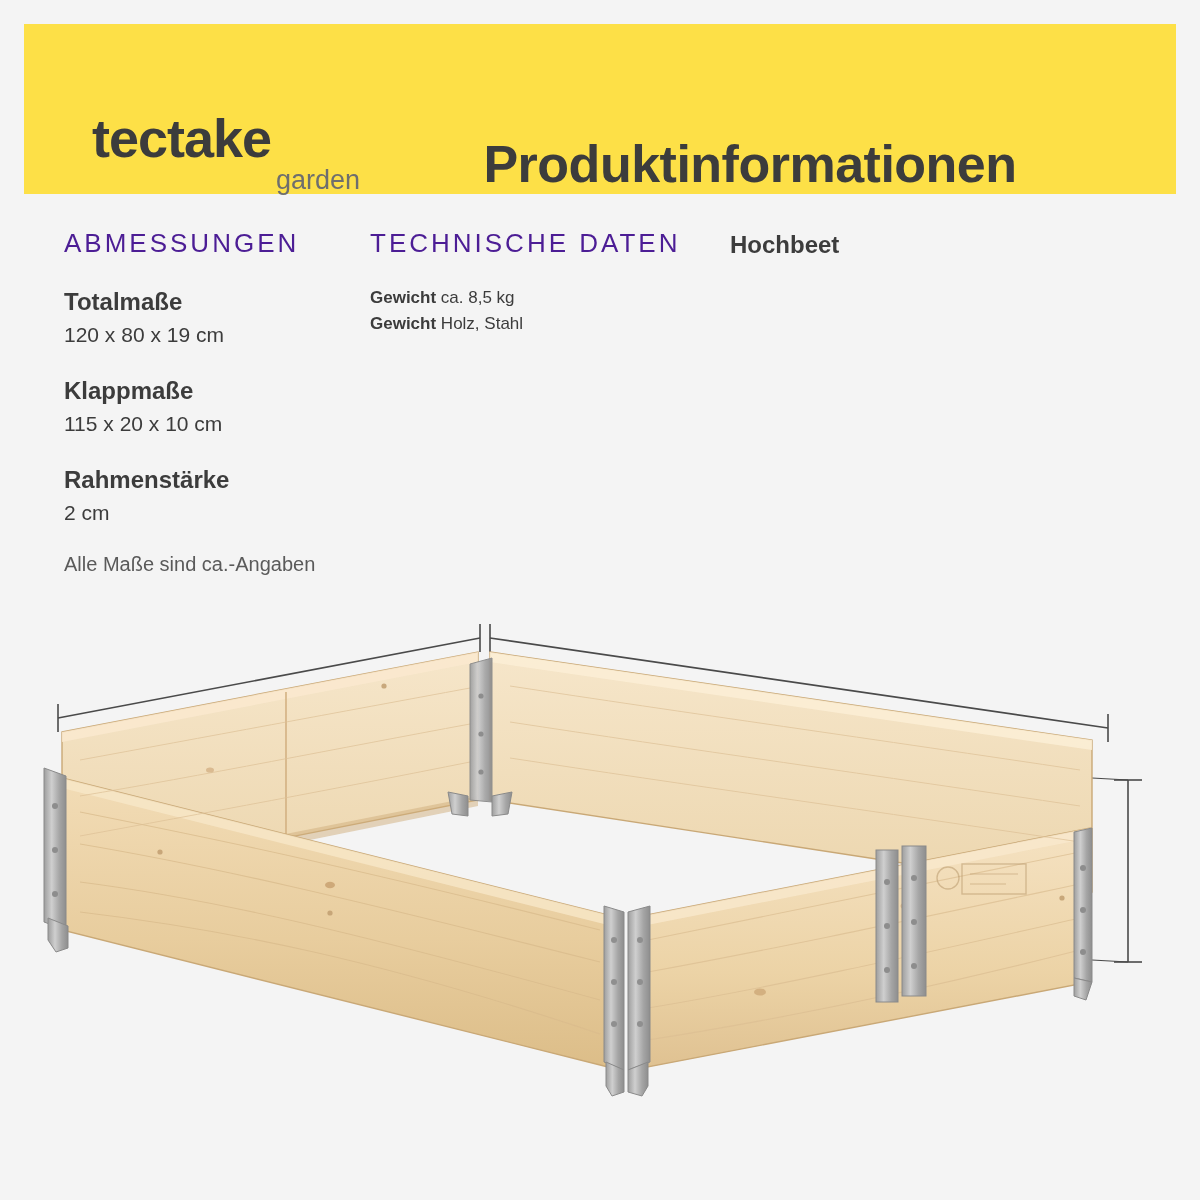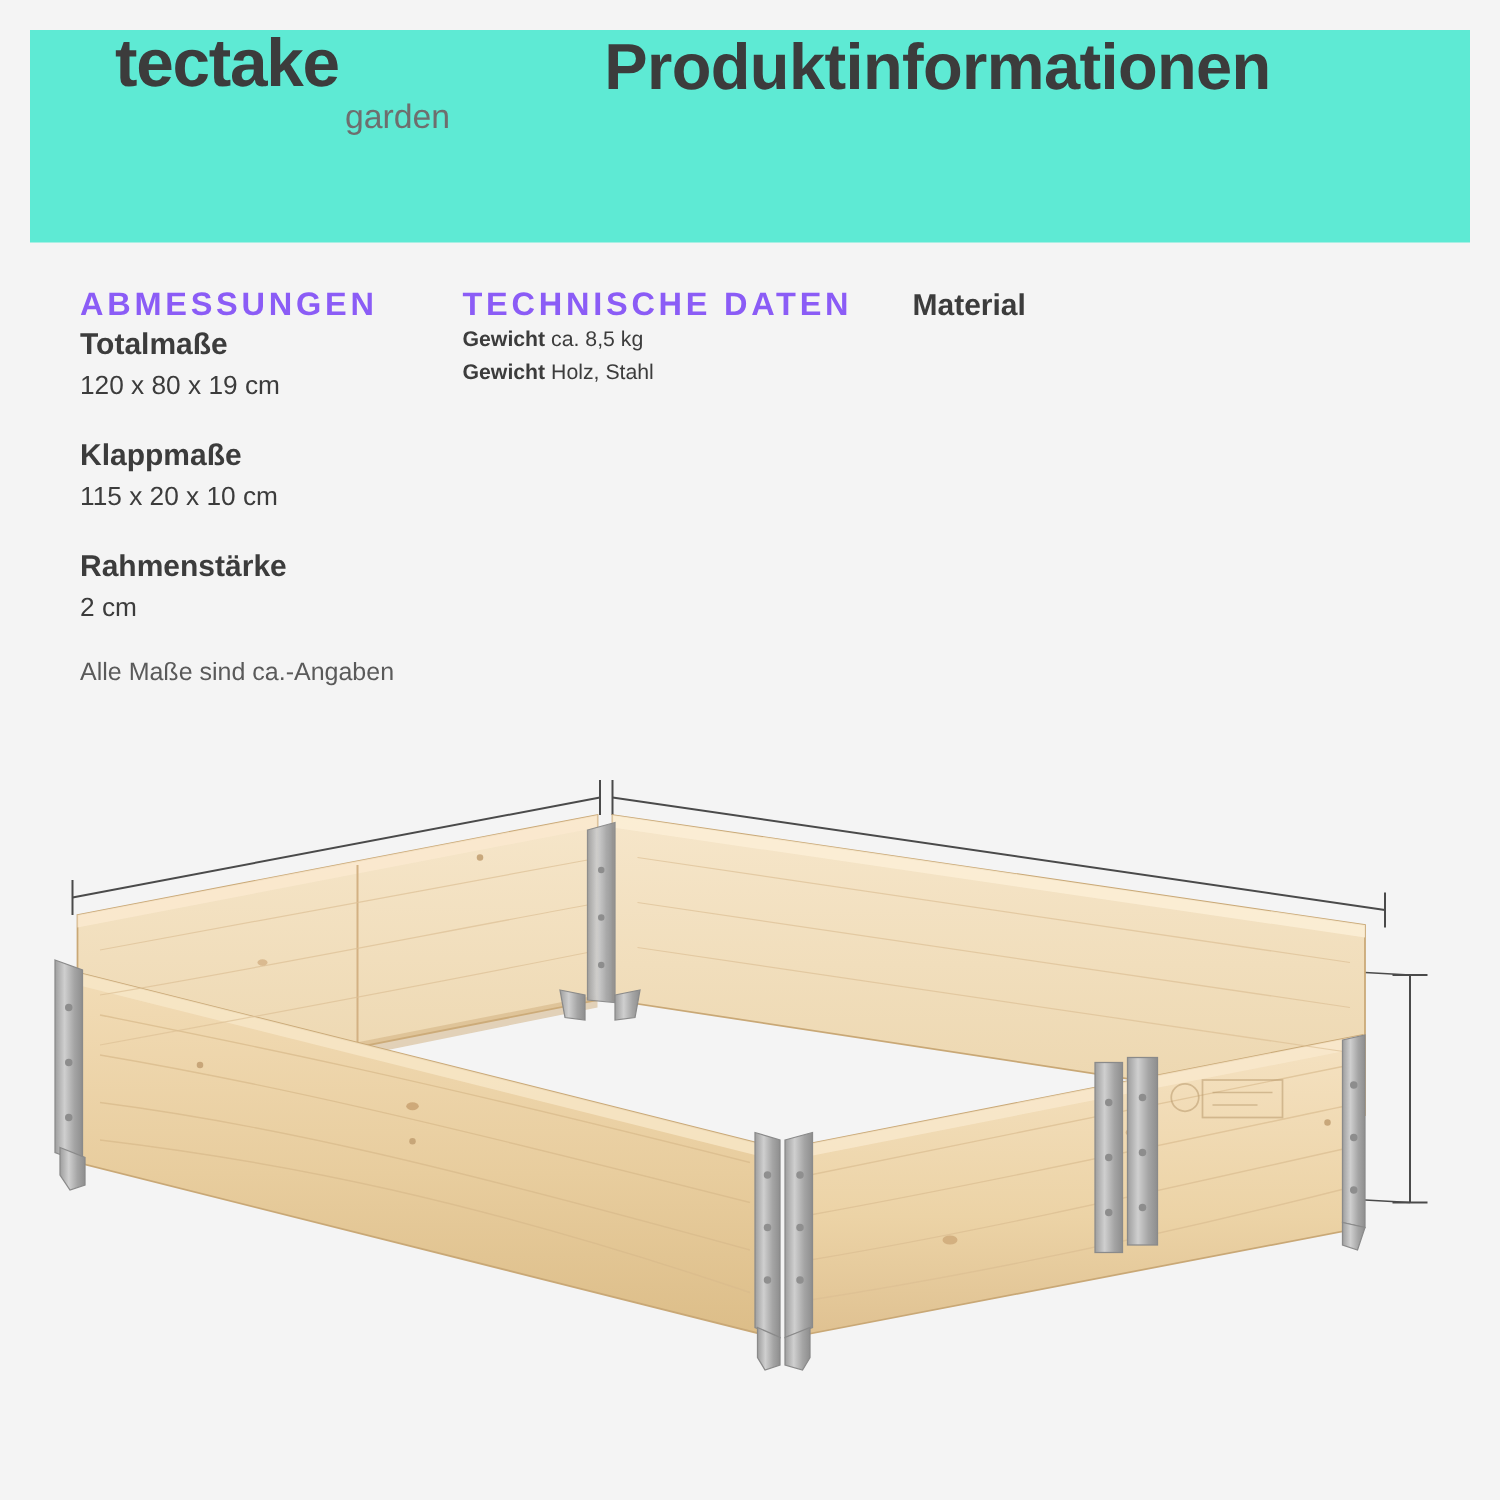--- a/index.html
+++ b/index.html
@@ -14,23 +14,23 @@
     width: 1200px; height: 1200px;
     background: #f4f4f4;
     overflow: hidden;
   }
 
   
   .header {
     position: absolute;
     left: 24px; top: 24px;
     width: 1152px; height: 170px;
-    background: #5eead4;
+    background: #fde047;
     display: flex;
-    align-items: flex-start;
+    align-items: flex-end;
   }
   .brand {
     width: 340px;
     padding-left: 68px;
     display: flex;
     flex-direction: column;
     align-items: flex-start;
   }
   .brand-name {
     font-size: 54px;
@@ -64,23 +64,24 @@
     width: 1200px;
     display: flex;
   }
   .col { padding-right: 20px; }
   .col-dim { width: 370px; padding-left: 64px; }
   .col-tech { width: 360px; }
   .col-scope { width: 380px; }
 
   .col-head {
     font-size: 26px;
-    color: #8b5cf6;
+    color: #4c1d95;
     letter-spacing: 3px;
-    font-weight: bold;
+    margin-bottom: 26px;
+    font-weight: normal;
   }
   .spec-block { margin-bottom: 24px; }
   .spec-label {
     font-size: 24px;
     font-weight: bold;
     color: #3c3c3c;
     line-height: 1.45;
   }
   .spec-value {
     font-size: 21px;
@@ -146,21 +147,21 @@
         <b>Gewicht</b>
         <span>ca. 8,5 kg</span>
       </div>
       <div class="spec-inline">
         <b>Gewicht</b>
         <span>Holz, Stahl</span>
       </div>
     </div>
 
     <div class="col col-scope">
-      <div class="spec-label">Material</div>
+      <div class="spec-label">Hochbeet</div>
     </div>
 
   </div>
 
   <div class="illus">
     <svg width="1200" height="600" viewBox="0 0 1200 600" xmlns="http://www.w3.org/2000/svg">
       <defs>
         <linearGradient id="woodFrontA" x1="0" y1="0" x2="0" y2="1">
           <stop offset="0%" stop-color="#f2dcb6"></stop>
           <stop offset="55%" stop-color="#e8cd9e"></stop>

